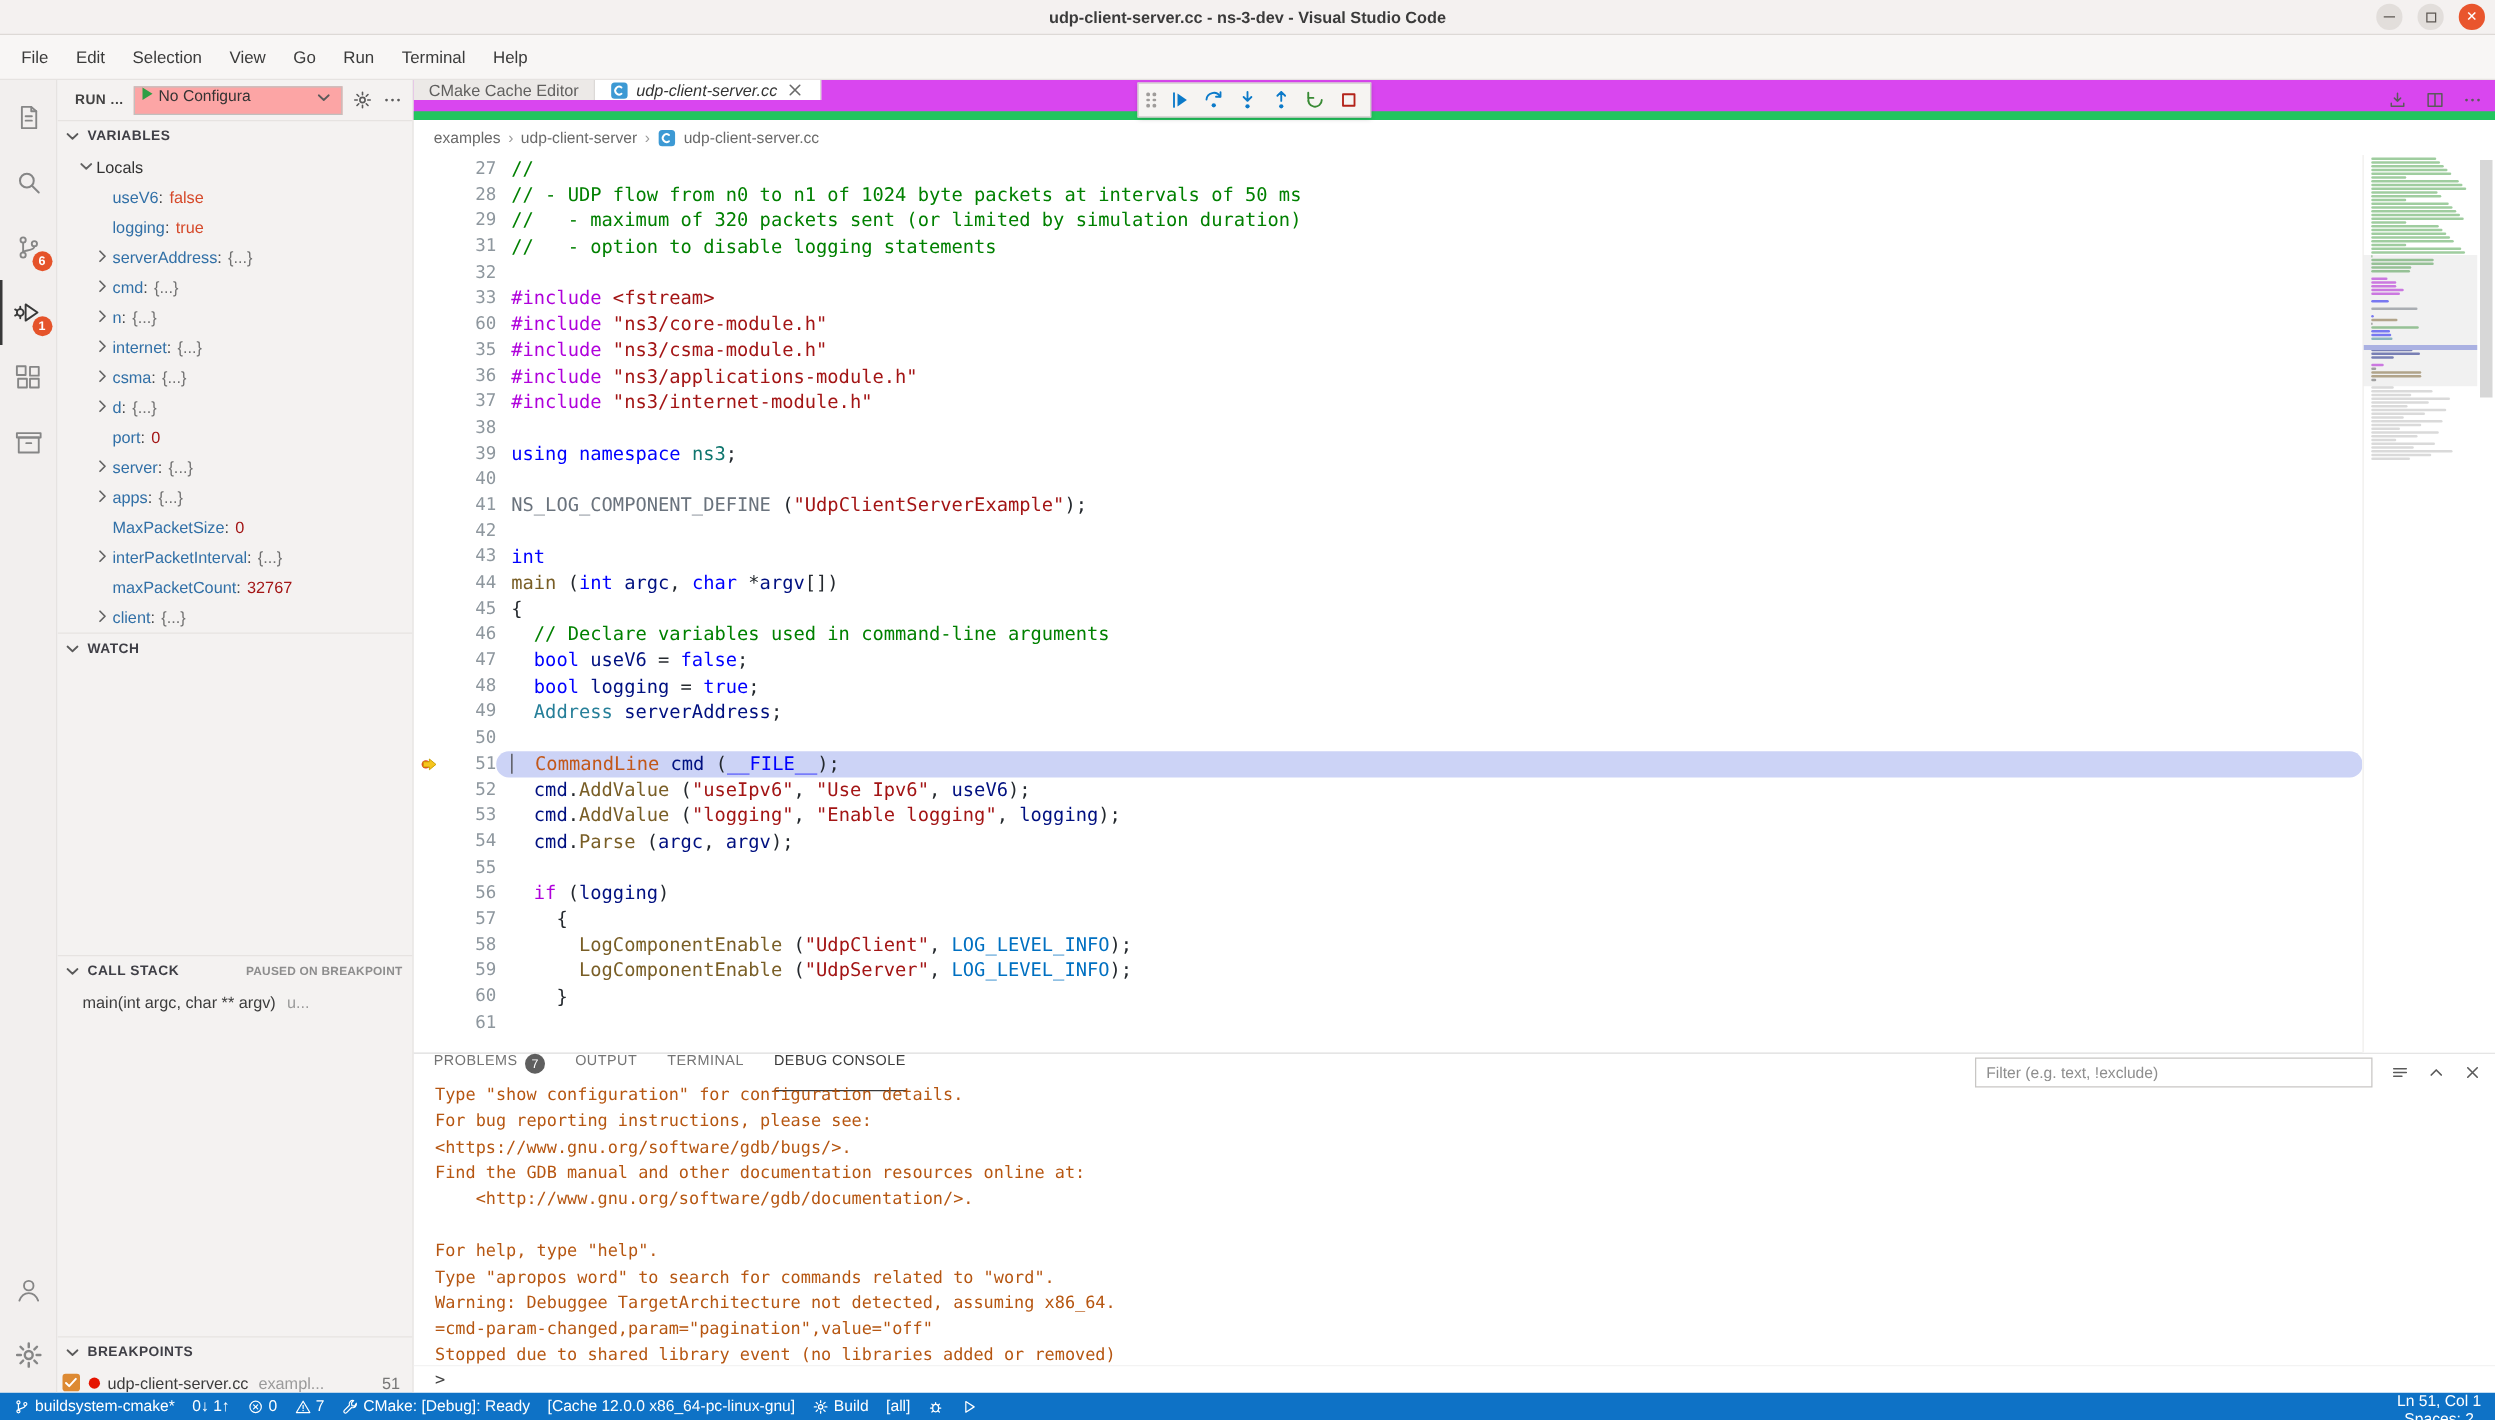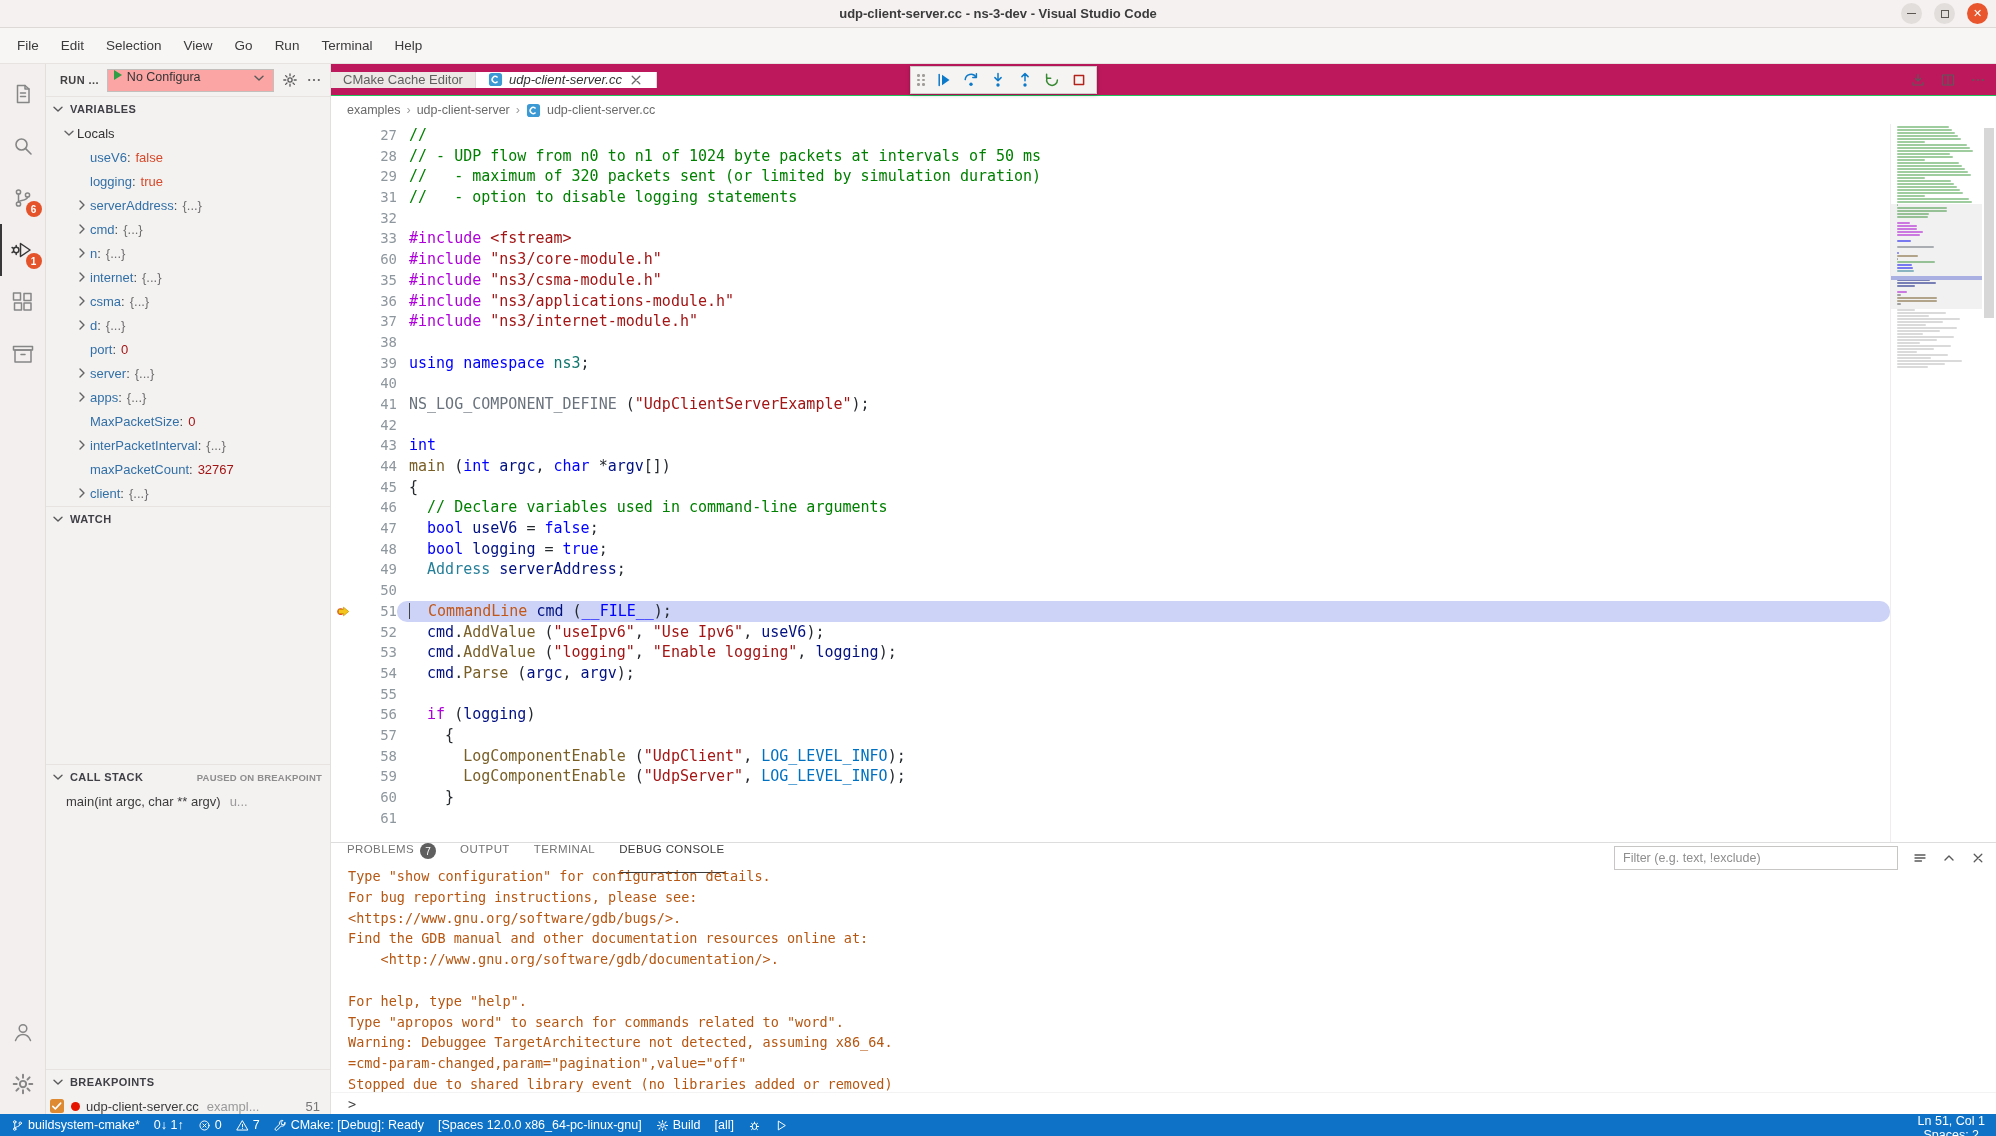--- a/index.html
+++ b/index.html
@@ -52,21 +52,21 @@
   .v-obj{color:#707070;}
   .frame-label{color:#3c3c3c;}
   .frame-file{color:#9a9a9a;margin-left:9px;}
   .bp-check{width:14px;height:14px;border-radius:2.5px;background:#dd8a33;color:#fff;display:flex;align-items:center;justify-content:center;flex:none;margin:0 7px 0 4px;}
   .bp-dot{width:9px;height:9px;border-radius:50%;background:#e51400;flex:none;margin-right:6px;}
   .bp-path{color:#9a9a9a;margin-left:8px;flex:1;overflow:hidden;white-space:nowrap;}
   .bp-line{color:#767676;padding-right:10px;}
 
   
   .main{flex:1;display:flex;flex-direction:column;min-width:0;position:relative;}
-  .tabsrow{height:32px;background:#be185d;border-bottom:1px solid #22c55e;display:flex;align-items:center;position:relative;flex:none;}
+  .tabsrow{height:32px;background:#d946ef;border-bottom:7px solid #22c55e;display:flex;align-items:flex-start;position:relative;flex:none;}
   .tab{display:flex;align-items:center;gap:6px;padding:0 12px;font-size:13px;color:#605f5e;background:#ece9e7;border-right:1px solid #dcd9d7;}
   .tab.active{background:#fff;color:#333;}
   .tab.italic .tlabel{font-style:italic;}
   .tab .close{color:#6a6a6a;}
   .editor-actions{position:absolute;right:10px;top:0;height:32px;display:flex;align-items:center;gap:14px;color:#5a5a5a;}
   .debug-toolbar{position:absolute;left:579px;top:2px;height:28px;background:#f6f4f2;border:1px solid #cfcccb;box-shadow:0 1px 4px rgba(0,0,0,.25);display:flex;align-items:center;padding:0 4px;z-index:5;}
   .dbg-btn{width:27px;height:24px;display:flex;align-items:center;justify-content:center;}
   .dbg-btn .i16{color:inherit;}
   .dbg-continue,.dbg-step-over,.dbg-step-into,.dbg-step-out{color:#0c7ac9;}
   .dbg-restart{color:#388a34;}
@@ -96,21 +96,21 @@
   .mm-viewport{position:absolute;left:0;right:0;background:rgba(0,0,0,.055);}
   .vscroll{width:14px;flex:none;position:relative;background:#fff;}
   .vthumb{position:absolute;left:2px;right:2px;top:4px;height:190px;background:rgba(110,110,110,.28);}
 
   
   .panel{height:272px;border-top:1px solid #ddd;background:#fff;display:flex;flex-direction:column;flex:none;}
   .panel-header{height:30px;display:flex;align-items:center;padding:0 10px 0 16px;flex:none;}
   .ptab{height:100%;display:flex;gap:6px;margin-right:24px;font-size:11.5px;letter-spacing:.4px;color:#747474;border-bottom:1.5px solid transparent;}
   .ptab.active{color:#3a3a3a;border-bottom-color:#3a3a3a;}
   .pbadge{min-width:16px;height:16px;border-radius:9px;background:#5f5f5f;color:#fff;font-size:10px;display:flex;align-items:center;justify-content:center;padding:0 4px;}
-  .panel-filter{margin-left:auto;width:284px;height:24px;border:1px solid #c8c6c4;background:#fff;font-size:12.5px;color:#555;padding:0 8px;font-family:"Liberation Sans",sans-serif;}
+  .panel-filter{margin-left:auto;width:318px;height:24px;border:1px solid #c8c6c4;background:#fff;font-size:12.5px;color:#555;padding:0 8px;font-family:"Liberation Sans",sans-serif;}
   .panel-filter::placeholder{color:#8e8e8e;}
   .panel-icons{display:flex;align-items:center;gap:13px;margin-left:14px;color:#5a5a5a;}
   .console{flex:1;overflow:hidden;font-family:"DejaVu Sans Mono",monospace;font-size:13.5px;line-height:20.8px;padding-left:17px;color:var(--console);white-space:pre;margin-top:-7px;}
   .console .cline{height:20.8px;}
   .prompt-row{height:22px;display:flex;align-items:center;padding-left:17px;font-family:"DejaVu Sans Mono",monospace;font-size:13.5px;color:#444;flex:none;border-top:1px solid #f3f3f3;}
 
   
   .statusbar{height:22px;background:var(--status);color:#fff;display:flex;align-items:center;font-size:12.5px;padding:0 4px;}
   .sb-left{display:flex;align-items:center;height:100%;flex:1;min-width:0;}
   .sb-right{display:flex;align-items:center;height:100%;flex-direction:column;}
@@ -780,21 +780,21 @@
       </div>
       <div class="sb-item">
         <span class="i13">
           <svg viewBox="0 0 16 16" fill="none" stroke="currentColor" stroke-width="1.2" stroke-linecap="round" stroke-linejoin="round">
             <path d="M13.6 4.4a3.5 3.5 0 01-4.6 4.2l-5 5a1.55 1.55 0 11-2.2-2.2l5-5a3.5 3.5 0 014.2-4.6L8.8 4l.5 2.7 2.7.5z"></path>
           </svg>
         </span>
         <span>CMake: [Debug]: Ready</span>
       </div>
       <div class="sb-item">
-        <span>[Spaces 12.0.0 x86_64-pc-linux-gnu]</span>
+        <span>[Cache 12.0.0 x86_64-pc-linux-gnu]</span>
       </div>
       <div class="sb-item">
         <span class="i13">
           <svg viewBox="0 0 16 16" fill="none" stroke="currentColor" stroke-width="1.3" stroke-linecap="round" stroke-linejoin="round">
             <circle cx="8" cy="8" r="2.1"></circle>
             <path d="M8 1.8v2M8 12.2v2M1.8 8h2M12.2 8h2M3.6 3.6l1.4 1.4M11 11l1.4 1.4M12.4 3.6L11 5M5 11l-1.4 1.4"></path>
           </svg>
         </span>
         <span>Build</span>
       </div>

